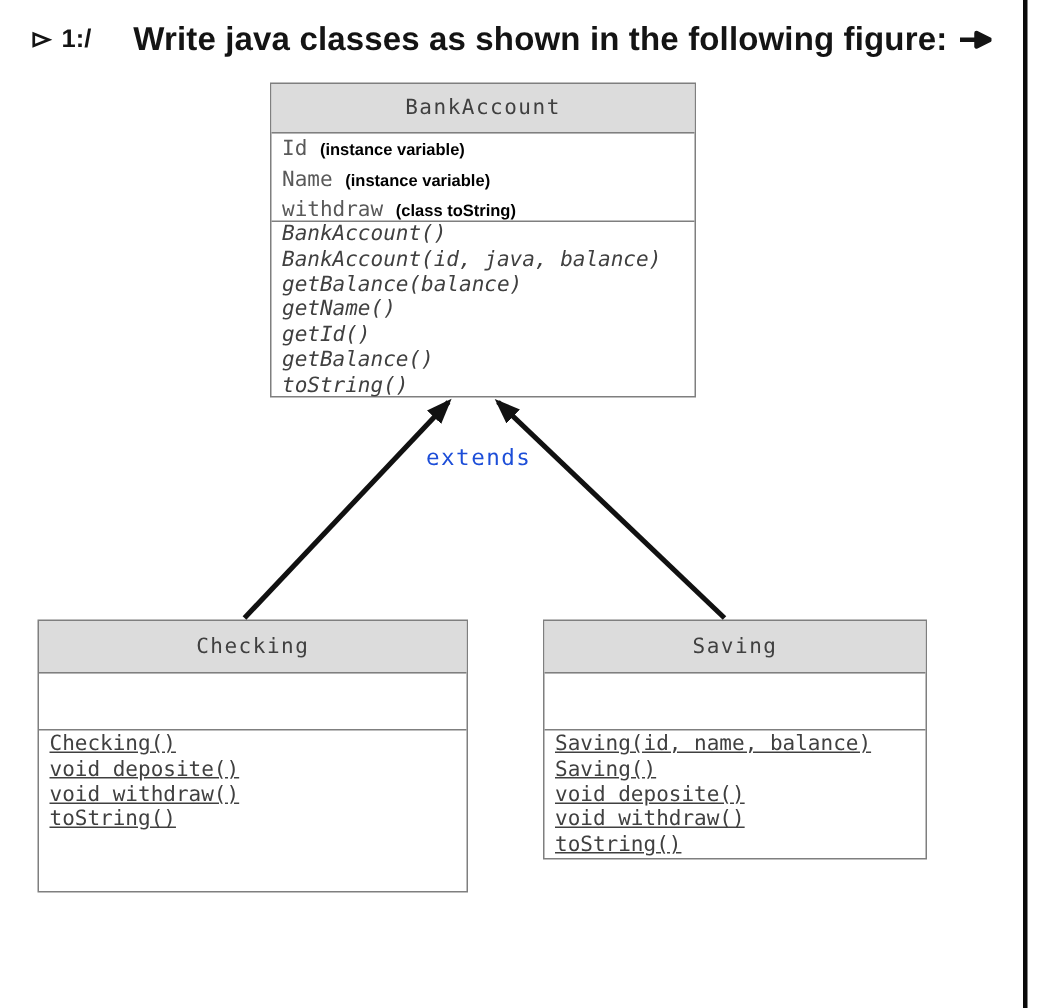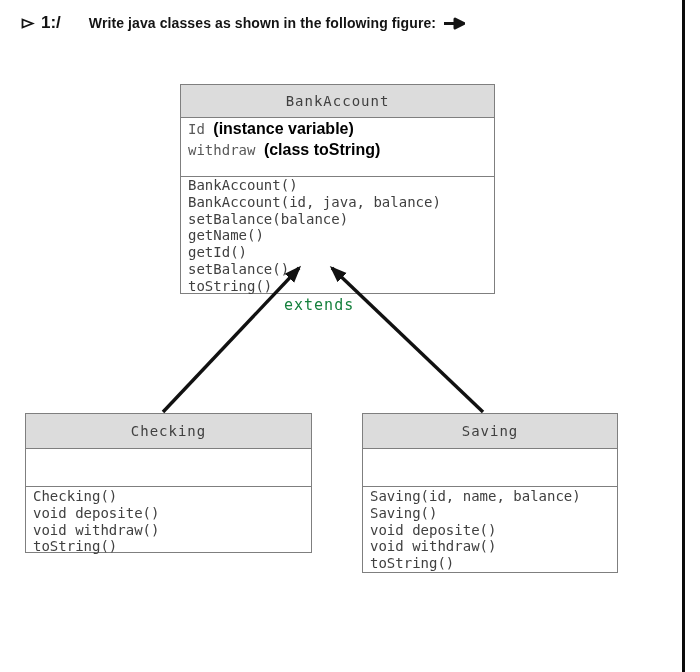--- a/index.html
+++ b/index.html
@@ -25,21 +25,21 @@
     left: 21px; top: 13px;
     display: flex;
     align-items: center;
     font-size: 16px;
     font-weight: 700;
     color: #141414;
     white-space: nowrap;
   }
   .prompt .bullet-icon { margin-right: 6px; display: inline-flex; }
   .prompt .num { margin-right: 28px; font-size: 17px; }
-  .prompt .txt { font-size: 14px; letter-spacing: 0.1px; }
+  .prompt .txt { font-size: 22px; letter-spacing: 0.1px; }
   .prompt .arrow-icon { margin-left: 7px; display: inline-flex; }
 
   
   .class-box {
     position: absolute;
     border: 1px solid #7f7f7f;
     background: #ffffff;
     font-family: "DejaVu Sans Mono", "Liberation Mono", monospace;
     color: #404040;
   }
@@ -56,49 +56,49 @@
   .class-section:last-child { border-bottom: none; }
   .field-row {
     font-size: 14px;
     line-height: 19.5px;
     white-space: nowrap;
     color: #595959;
   }
   .field-row .note {
     font-family: "Liberation Sans", sans-serif;
     font-weight: 700;
-    font-size: 16px;
+    font-size: 11px;
     color: #000000;
   }
   .method-row {
     font-size: 14px;
     line-height: 16.8px;
     white-space: nowrap;
     color: #404040;
   }
 
-  #box-bankaccount { left: 180px; top: 55px; width: 315px; height: 210px; margin-top: 29px; }
+  #box-bankaccount { left: 180px; top: 55px; width: 284px; height: 210px; }
   #box-bankaccount .class-header { height: 33px; line-height: 32px; }
   #box-bankaccount .fields-section  { height: 59px; padding: 1px 7px; }
-  #box-bankaccount .methods-section { height: 117px; padding: 0 7px; }
-
-  #box-checking { left: 25px; top: 413px; width: 287px; height: 140px; }
+  #box-bankaccount .methods-section { height: 117px; padding: 0 7px; font-style: italic; }
+
+  #box-checking { left: 25px; top: 413px; width: 287px; height: 182px; }
   #box-saving   { left: 362px; top: 413px; width: 256px; height: 160px; }
   #box-checking .class-header, #box-saving .class-header { height: 35px; line-height: 34px; }
   #box-checking .fields-section, #box-saving .fields-section { height: 38px; padding: 1px 7px; }
-  #box-checking .methods-section, #box-saving .methods-section { height: 85px; padding: 1px 7px; }
+  #box-checking .methods-section, #box-saving .methods-section { height: 85px; padding: 1px 7px; text-decoration: underline; }
 
   
   .extends-label {
     position: absolute;
     left: 284px; top: 296px;
     font-family: "DejaVu Sans Mono", "Liberation Mono", monospace;
     font-size: 15px;
     letter-spacing: 1px;
-    color: #15803d;
+    color: #1d4ed8;
   }
 
   
   .arrows-overlay {
     position: absolute;
     left: 0; top: 0;
     width: 700px; height: 672px;
     pointer-events: none;
   }
 </style>
@@ -121,36 +121,37 @@
     </svg>
   </span>
 </div>
 
 <div class="class-box" id="box-bankaccount">
   <div class="class-header">BankAccount</div>
   <div class="class-section fields-section">
 
       <div class="field-row"><span class="fname">Id</span> <span class="note">(instance variable)</span></div>
 
+      <div class="field-row"><span class="fname">Name</span> <span class="note">(instance variable)</span></div>
 
       <div class="field-row"><span class="fname">withdraw</span> <span class="note">(class toString)</span></div>
     </div>
   <div class="class-section methods-section">
 
       <div class="method-row"><span>BankAccount()</span></div>
 
       <div class="method-row"><span>BankAccount(id, java, balance)</span></div>
 
-      <div class="method-row"><span>setBalance(balance)</span></div>
+      <div class="method-row"><span>getBalance(balance)</span></div>
 
       <div class="method-row"><span>getName()</span></div>
 
       <div class="method-row"><span>getId()</span></div>
 
-      <div class="method-row"><span>setBalance()</span></div>
+      <div class="method-row"><span>getBalance()</span></div>
 
       <div class="method-row"><span>toString()</span></div>
     </div>
 </div>
 
 <div class="class-box" id="box-checking">
   <div class="class-header">Checking</div>
   <div class="class-section fields-section">
     
   </div>

